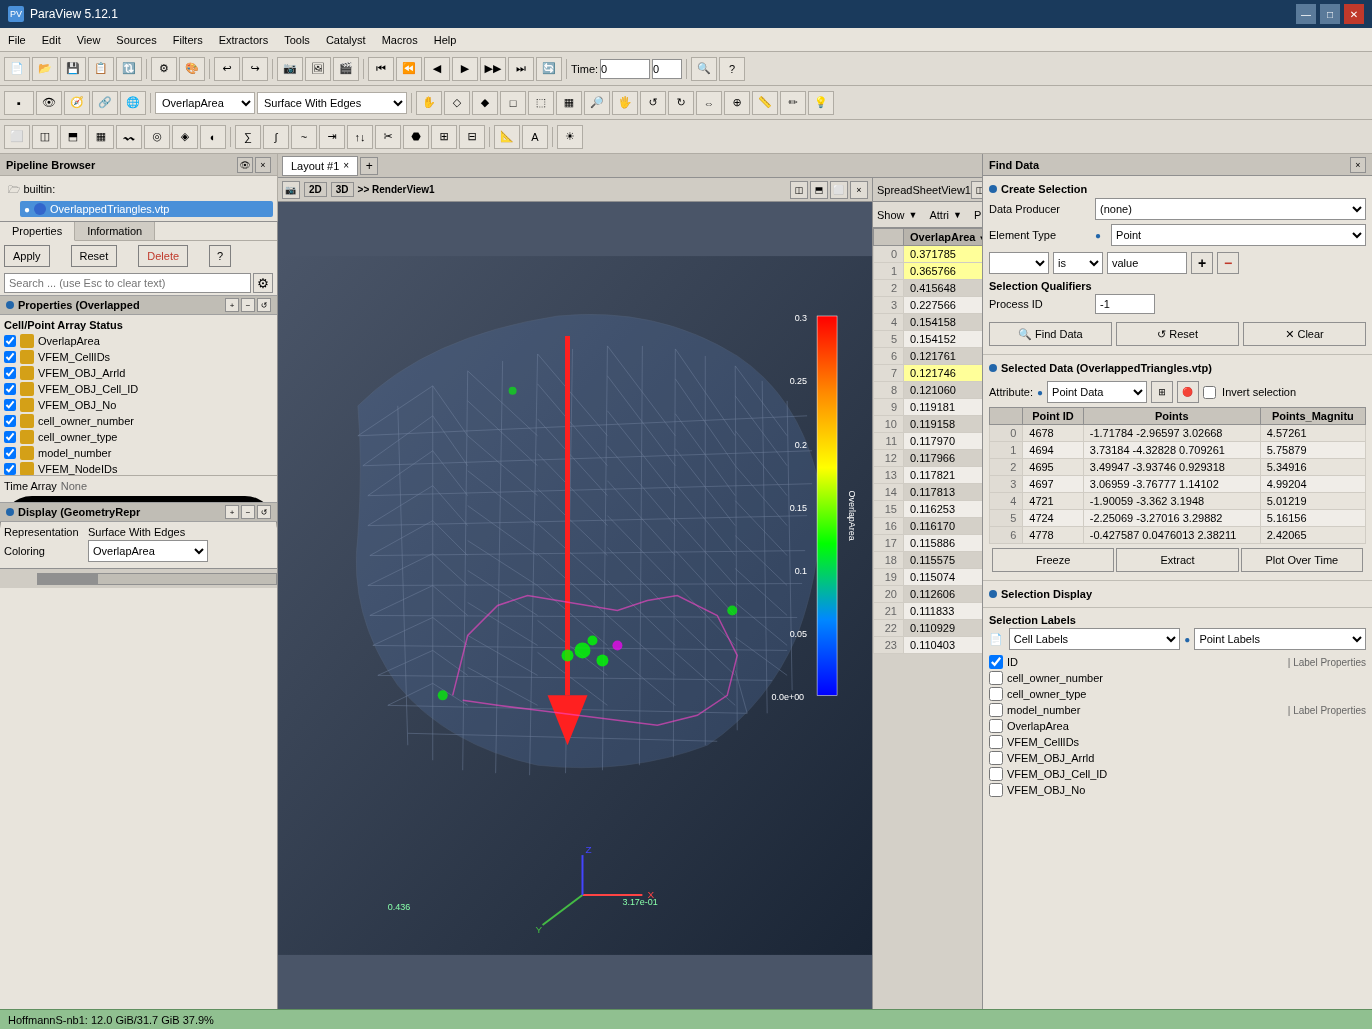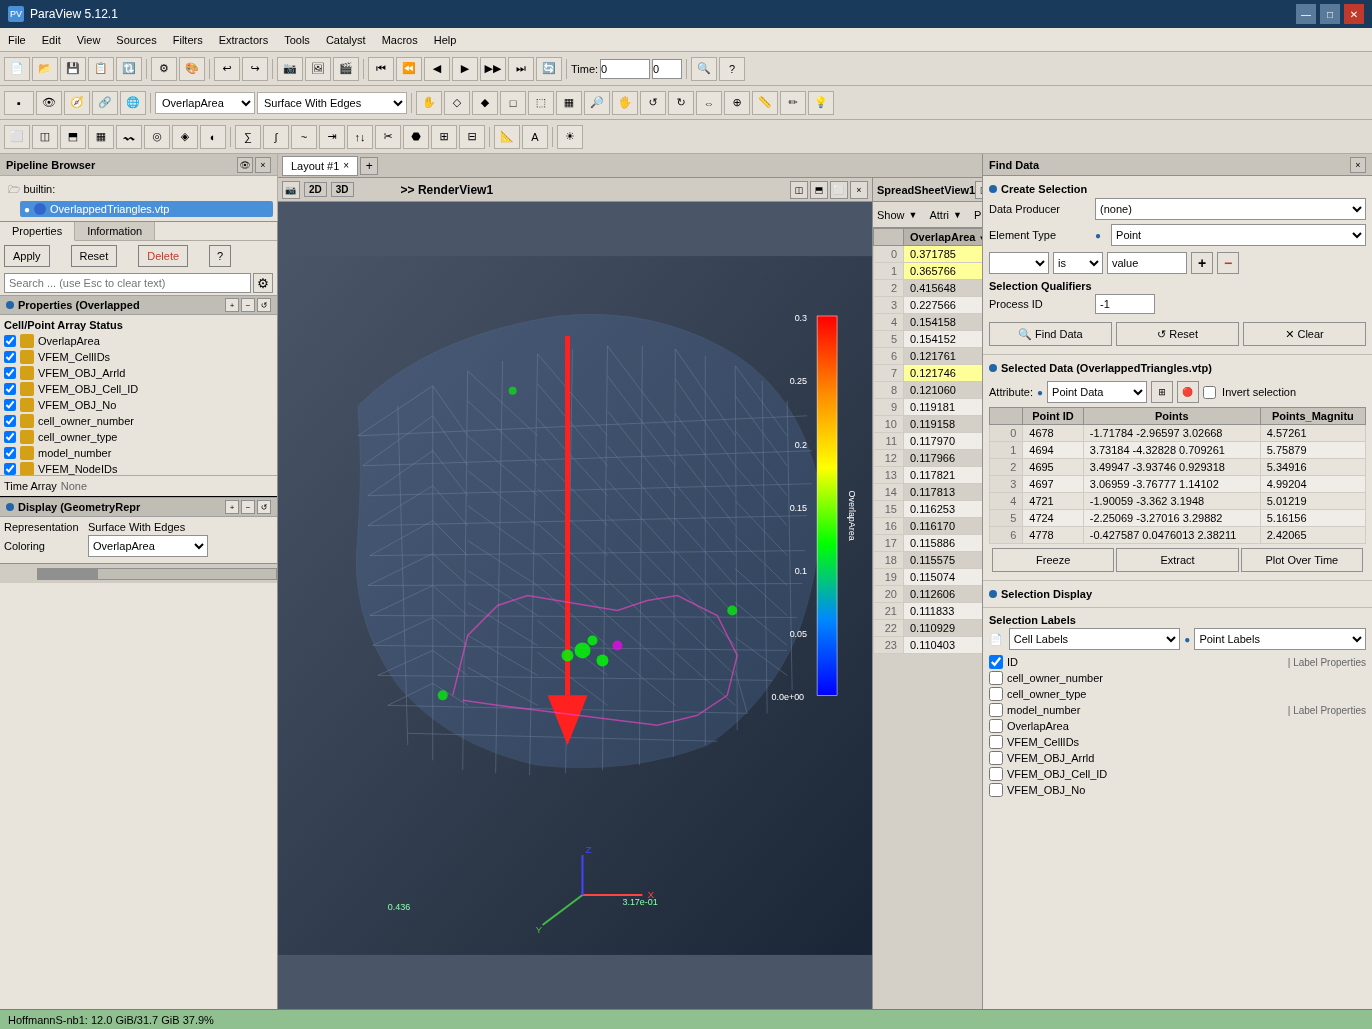--- a/index.html
+++ b/index.html
@@ -56,21 +56,21 @@
     
     .array-list { padding: 2px 4px; font-size: 11px; max-height: 160px; overflow-y: auto; }
     .array-item { display: flex; align-items: center; gap: 4px; padding: 1px 0; }
     .array-checkbox { width: 12px; height: 12px; }
     .array-icon { width: 14px; height: 14px; background: #d4a017; border-radius: 2px; }
     .array-label { font-size: 11px; }
     
     .time-array { padding: 4px; display: flex; align-items: center; gap: 4px; font-size: 11px; border-top: 1px solid #b0aca4; }
     
     
-    .display-section { border-top: 1px solid #000000; }
+    .display-section { border-top: 6px solid #000000; border-radius: 32px; }
     .display-props { padding: 4px; font-size: 11px; }
     .prop-row { display: flex; align-items: center; gap: 4px; margin-bottom: 2px; }
     .prop-label { min-width: 80px; font-size: 11px; }
     .prop-value { font-size: 11px; }
     .coloring-select { height: 22px; border: 1px solid #909090; background: white; font-size: 11px; min-width: 120px; }
     
     
     .center-layout { flex: 1; display: flex; flex-direction: column; min-width: 0; }
     
     .layout-tabs { background: #c8c4bc; display: flex; align-items: center; border-bottom: 1px solid #909090; height: 24px; padding: 0 4px; gap: 2px; }
@@ -438,21 +438,21 @@
     </div>
 
     <div class="views-row" style="display:flex;flex:1;min-height:0;">
 
       <div class="render-view">
         <div class="view-header">
           <div class="view-header-left">
             <button class="view-ctrl-btn">📷</button>
             <span style="font-size:10px;padding:1px 4px;background:#d0ccc4;border:1px solid #909090;cursor:pointer;">2D</span>
             <span style="font-size:10px;padding:1px 4px;background:#d0ccc4;border:1px solid #909090;cursor:pointer;">3D</span>
-            <span style="font-size:12px;font-weight:bold;margin-left:43px;">&gt;&gt; RenderView1</span>
+            <span style="font-size:10px;font-weight:bold;">&gt;&gt; RenderView1</span>
           </div>
           <div class="view-header-controls">
             <button class="view-ctrl-btn">◫</button>
             <button class="view-ctrl-btn">⬒</button>
             <button class="view-ctrl-btn">⬜</button>
             <button class="view-ctrl-btn">×</button>
           </div>
         </div>
 
         <div class="render-canvas">
@@ -620,21 +620,21 @@
             <text x="308" y="598" font-size="10" fill="#4444ff">Z</text>
 
             <text x="345" y="650" font-size="9" fill="#88ffaa">3.17e-01</text>
             <text x="110" y="655" font-size="9" fill="#88ffaa">0.436</text>
           </svg>
         </div>
       </div>
 
       <div class="spreadsheet-view">
         <div class="sheet-header">
-          <div style="display:flex;gap:4px;font-size:11px;font-weight:bold;">
+          <div style="display:flex;gap:4px;font-size:11px;font-weight:normal;">
             <span>SpreadSheetView1</span>
           </div>
           <div class="view-header-controls">
             <button class="view-ctrl-btn">◫</button>
             <button class="view-ctrl-btn">⬒</button>
             <button class="view-ctrl-btn">⬜</button>
             <button class="view-ctrl-btn">×</button>
           </div>
         </div>
 

